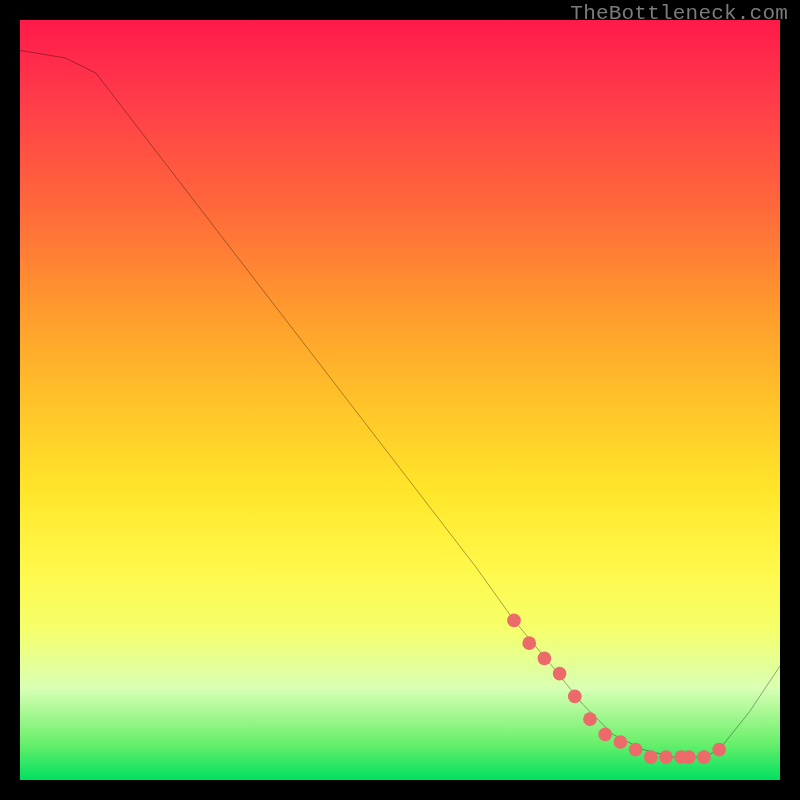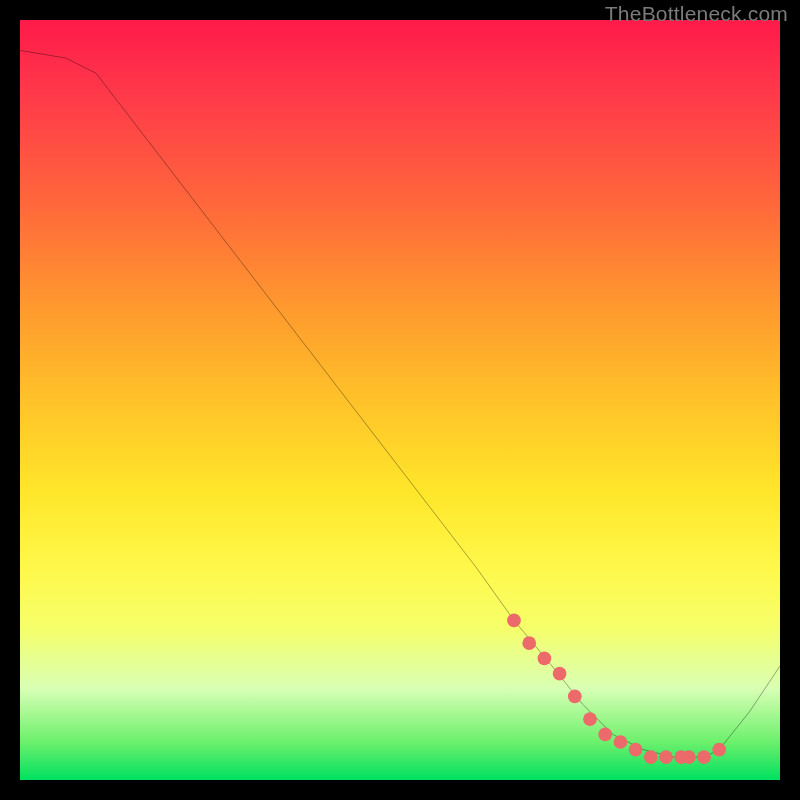--- a/index.html
+++ b/index.html
@@ -47,20 +47,21 @@
     overflow: visible;
   }
   .watermark {
     position: absolute;
     top: 2px;
     right: 12px;
     color: #7b7b7b;
     font-size: 21px;
     font-weight: 400;
     letter-spacing: 0.2px;
+    font-family: Liberation Mono, monospace;
   }
 </style>
 </head>
 <body>
 
 <div class="frame">
   <div class="plot-area">
     <svg class="curve" viewBox="0 0 100 100" preserveAspectRatio="none">
       <path fill="none" stroke="#000000" stroke-width="0.35" vector-effect="non-scaling-stroke" d="M0.00 4.00 L6.00 5.00 L10.00 7.00 L20.00 20.00 L30.00 33.00 L40.00 46.00 L50.00 59.00 L60.00 72.00 L65.00 79.00 L70.00 85.00 L74.00 90.00 L78.00 94.00 L82.00 96.00 L86.00 97.00 L88.00 97.00 L90.00 97.00 L92.00 96.00 L96.00 91.00 L100.00 85.00"></path>
       <g>

